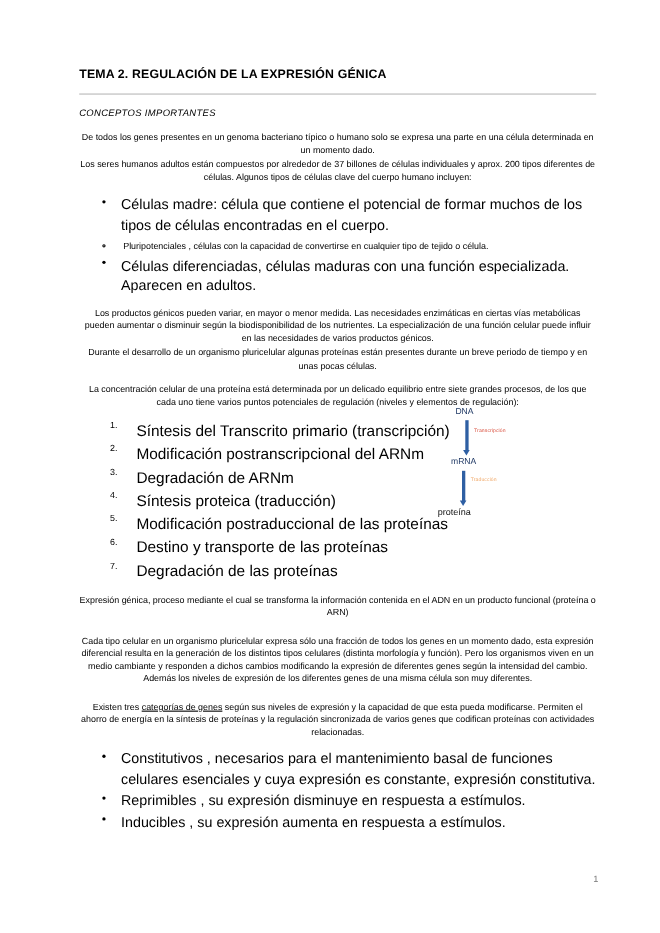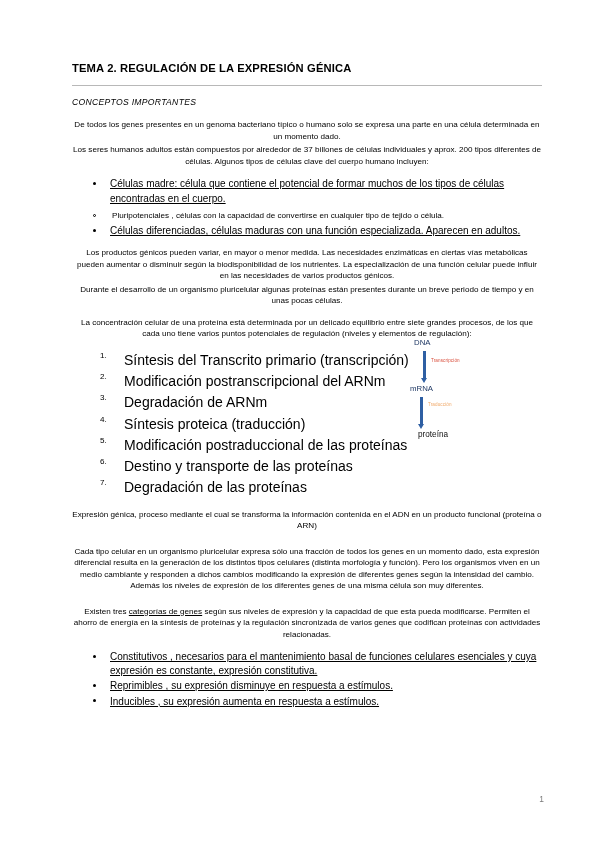--- a/index.html
+++ b/index.html
@@ -50,26 +50,25 @@
   }
   p.para.tight {
     margin-bottom: 2px;
   }
   ul.bullets {
     list-style: none;
     margin: 3px 0 4px 0;
     padding: 0;
   }
   ul.bullets > li {
-    font-size: 10px;
+    font-size: 13px;
     line-height: 1.42;
     position: relative;
     padding-left: 38px;
     margin-bottom: 1px;
-    text-decoration: underline;
   }
   ul.bullets > li::before {
     content: "";
     position: absolute;
     left: 21px;
     top: 4.5px;
     width: 3px;
     height: 3px;
     background: #000;
     border-radius: 50%;
@@ -140,21 +139,21 @@
     font-size: 7.8px;
     text-align: right;
   }
   .node-mrna {
     left: 20px;
     top: 46px;
     color: #1f3864;
     font-size: 7.8px;
   }
   .node-prot {
-    left: 28px;
+    left: 8px;
     top: 92px;
     color: #111111;
     font-size: 8.2px;
   }
   .arrow {
     position: absolute;
     width: 3px;
     background: #2e5fa3;
   }
   .arrow::after {

